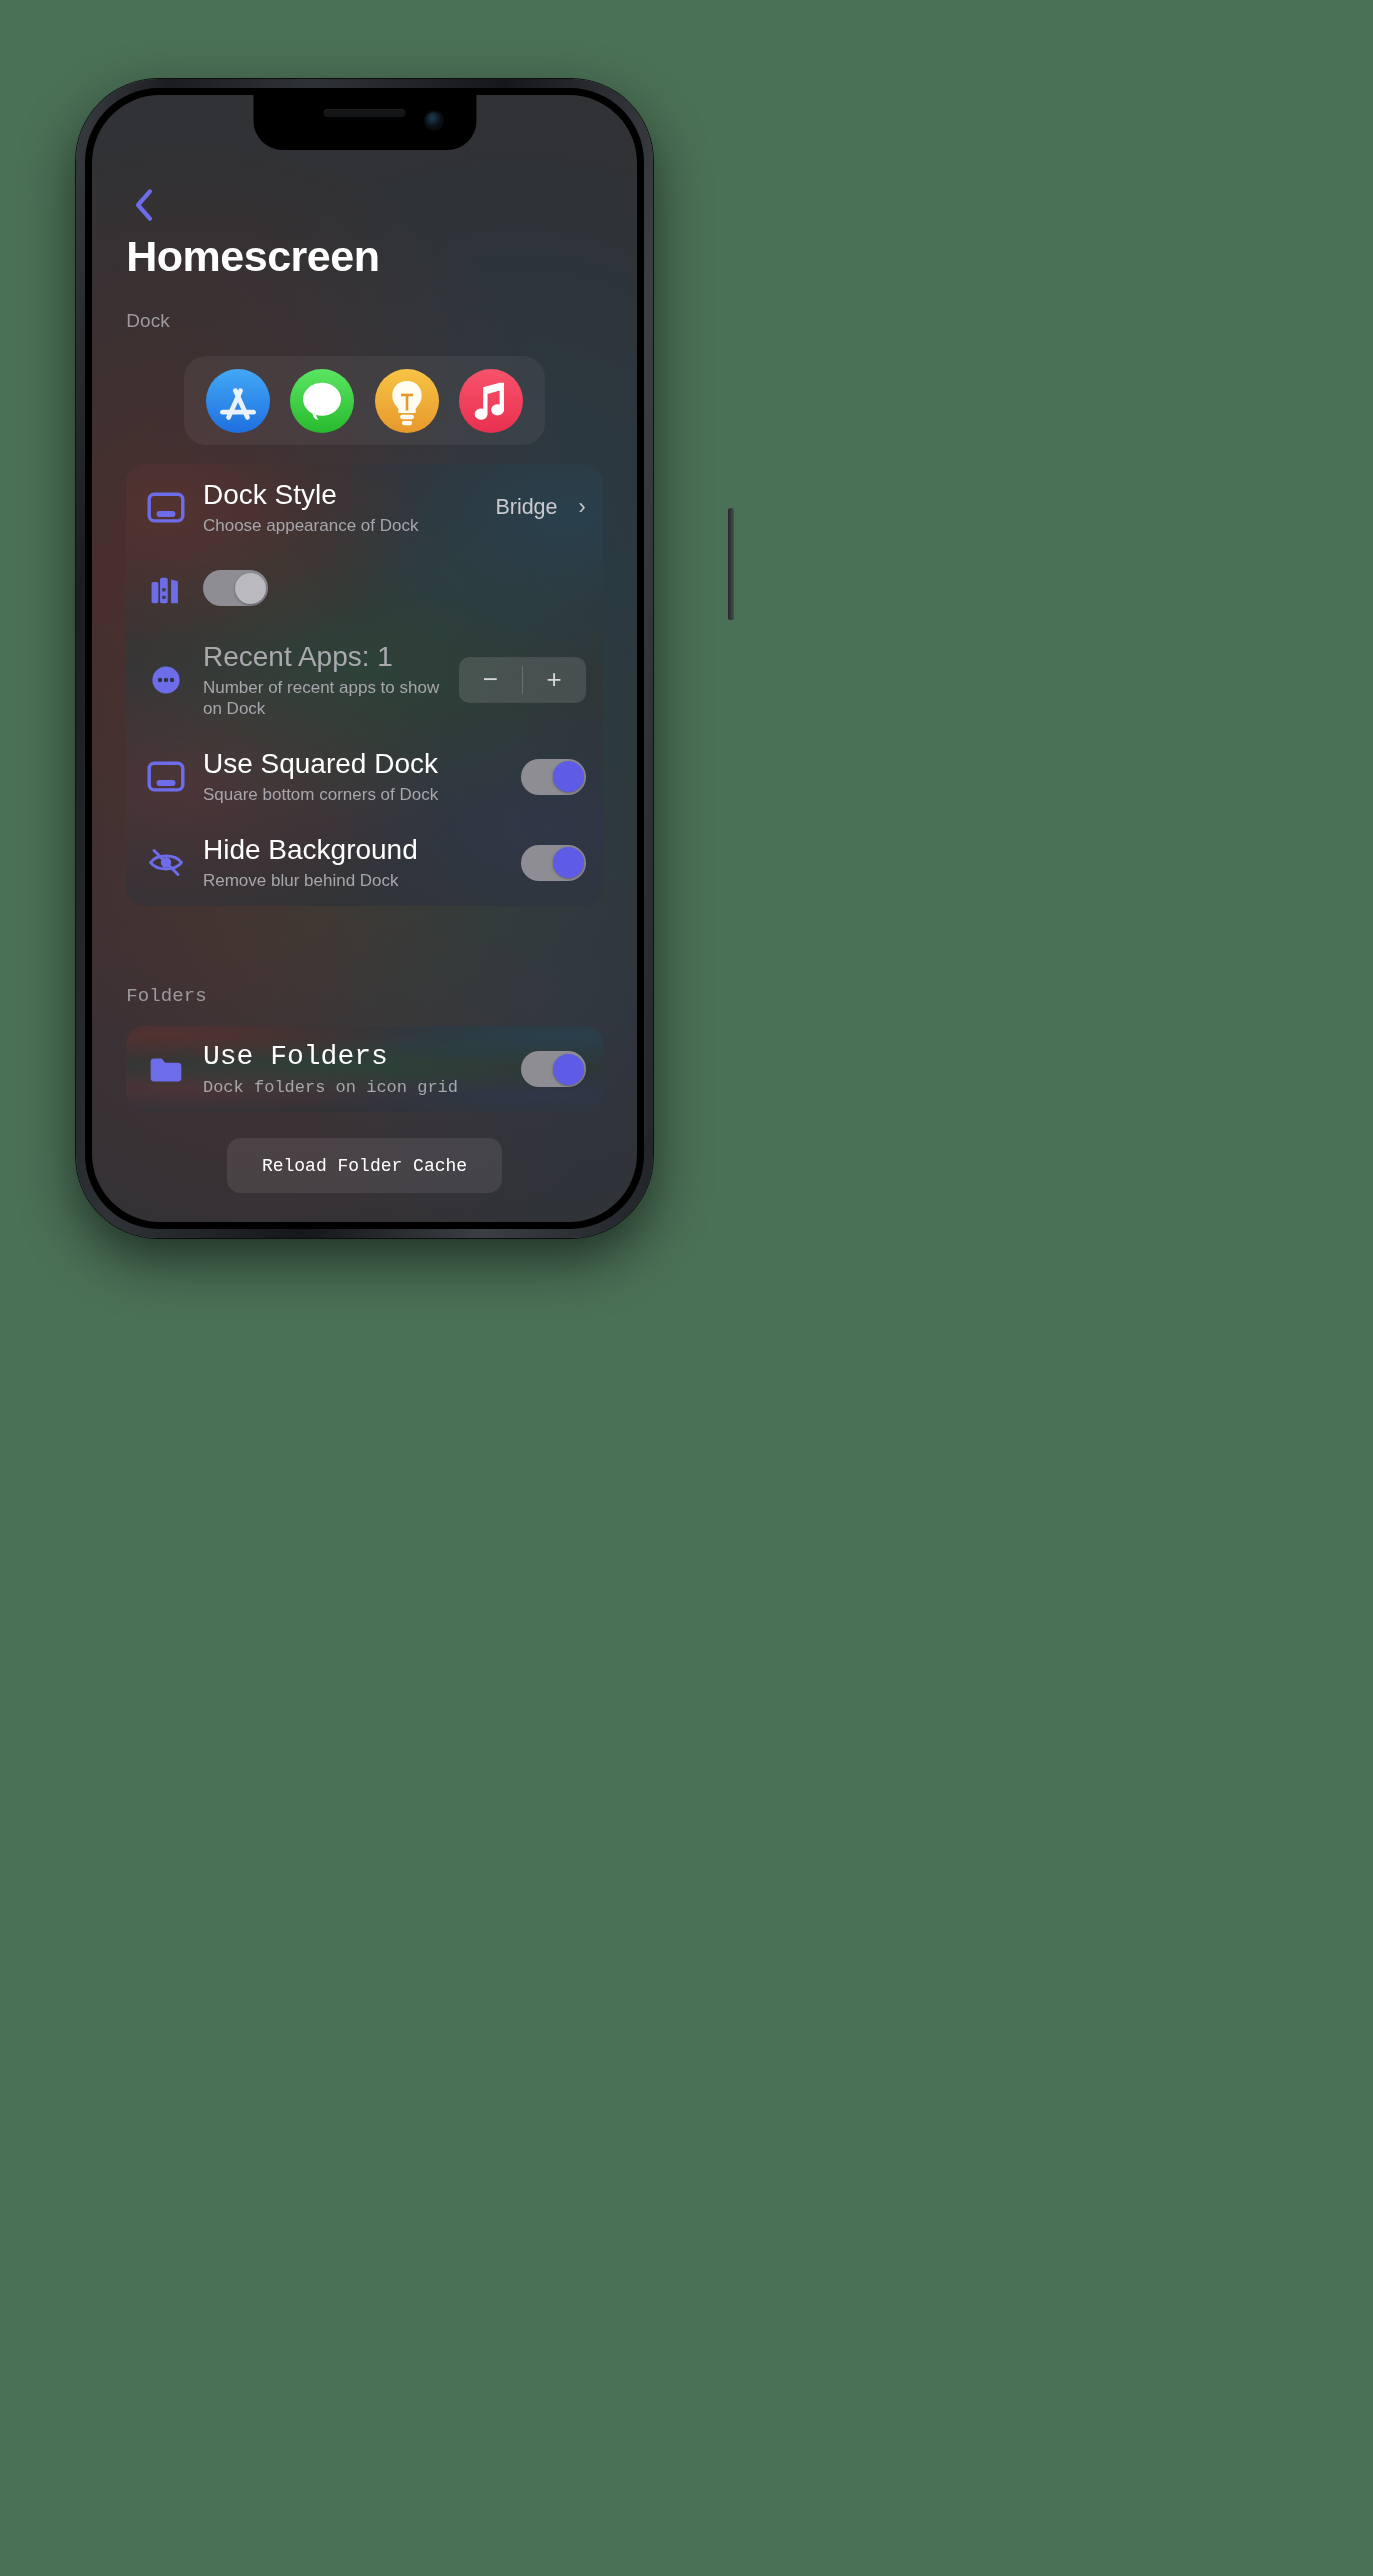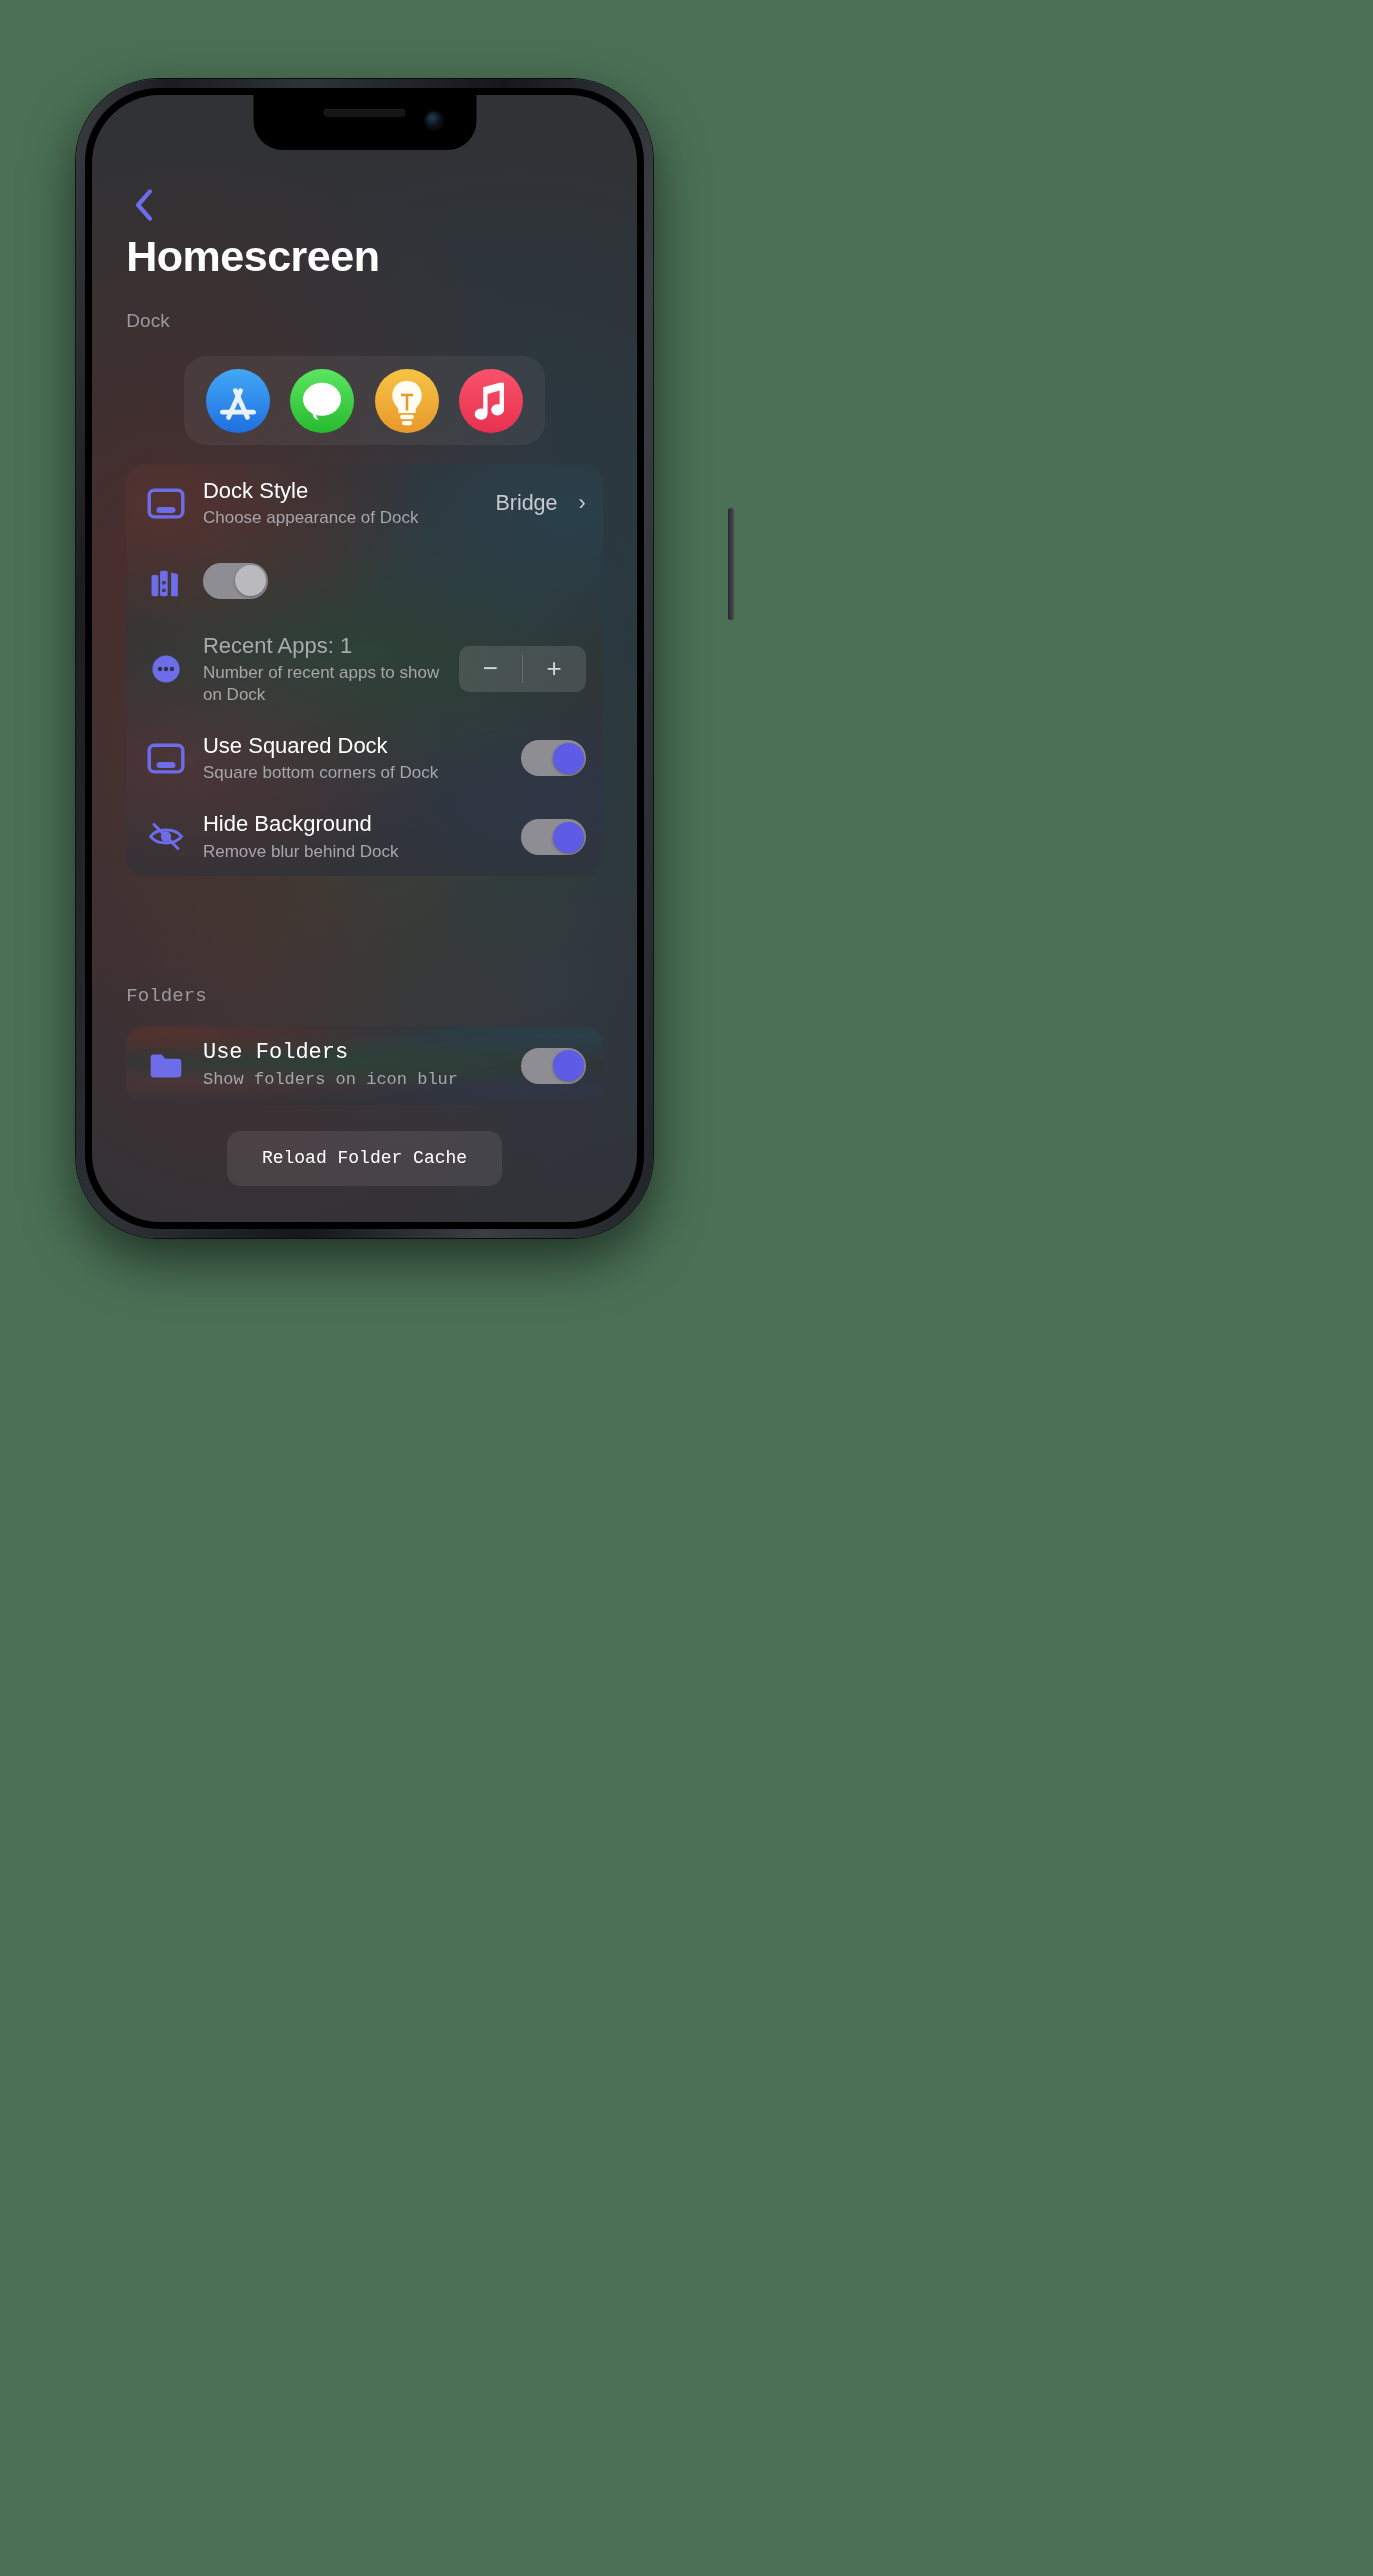--- a/index.html
+++ b/index.html
@@ -125,21 +125,21 @@
     position: relative; z-index: 2;
     display:flex; align-items:center; gap: 13.7px;
     padding: 13.7px 17px;
     min-height: 76px;
   }
   .row-icon {
     width: 46px; flex: 0 0 46px; display:flex; align-items:center; justify-content:center;
     color: #6d6de9;
   }
   .row-text { flex: 1 1 auto; min-width: 0; }
-  .row-title { font-size: 22px; color: #ffffff; font-weight: 400; line-height: 1.22; }
+  .row-title { font-size: 28px; color: #ffffff; font-weight: 400; line-height: 1.22; }
   .row-title.dim { color: #a9a9ae; }
   .row-sub   { font-size: 17px; color: #a6a6ab; font-weight: 400; line-height: 1.28; margin-top: 2.6px; }
   .row-acc   { flex: 0 0 auto; display:flex; align-items:center; gap: 21px; }
 
   .value-text { font-size: 21.5px; color: #c9c9ce; }
   .chevron-r  { font-size: 21.5px; color: #c9c9ce; }
 
   
   .toggle {
     width: 65px; height: 36px; border-radius: 18px; position: relative; cursor: pointer;
@@ -355,21 +355,21 @@
             <div class="card" style="margin-top:19px;">
               <div class="row">
                 <div class="row-icon">
                   <svg width="36" height="29" viewBox="0 0 42 34">
                     <path d="M3 8 A4 4 0 0 1 7 4 L16 4 L20 9 L35 9 A4 4 0 0 1 39 13
                              L39 27 A4 4 0 0 1 35 31 L7 31 A4 4 0 0 1 3 27 Z" fill="#6d6de9"></path>
                   </svg>
                 </div>
                 <div class="row-text">
                   <div class="row-title">Use Folders</div>
-                  <div class="row-sub">Show folders on icon blur</div>
+                  <div class="row-sub">Dock folders on icon grid</div>
                 </div>
                 <div class="row-acc">
                   <div class="toggle on">
                     <div class="knob"></div>
                   </div>
                 </div>
               </div>
             </div>
 
             <div class="reload-btn" style="margin-top:26px;">Reload Folder Cache</div>

